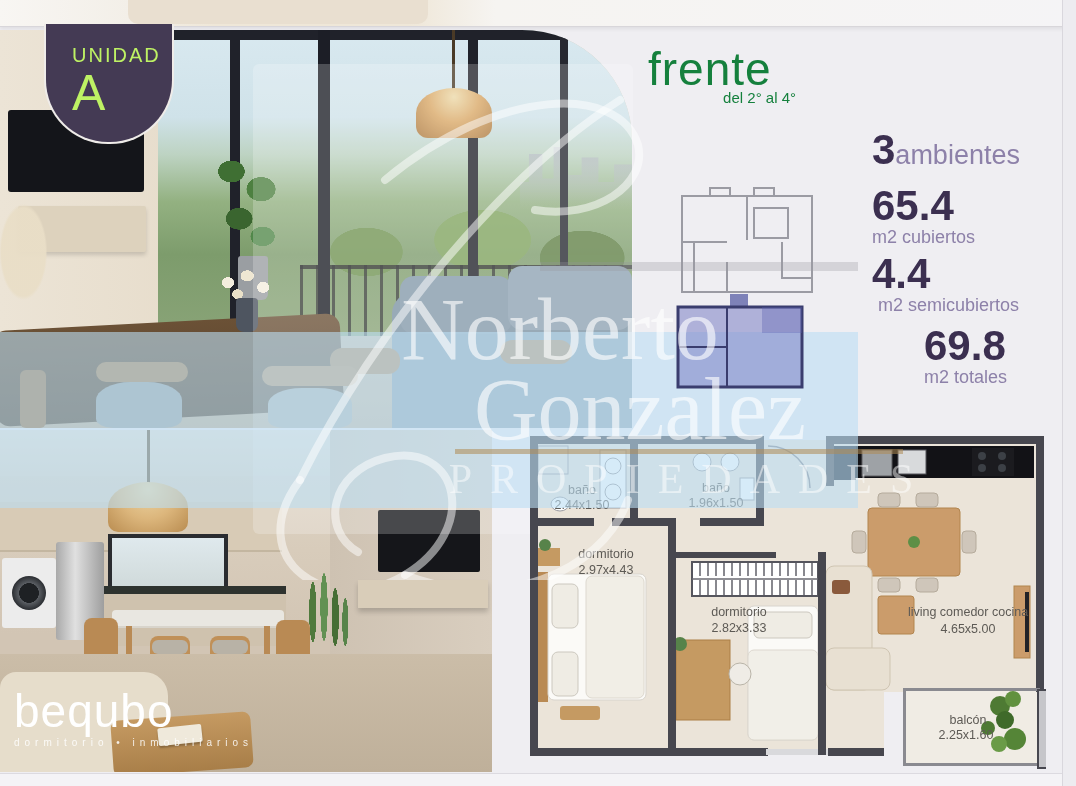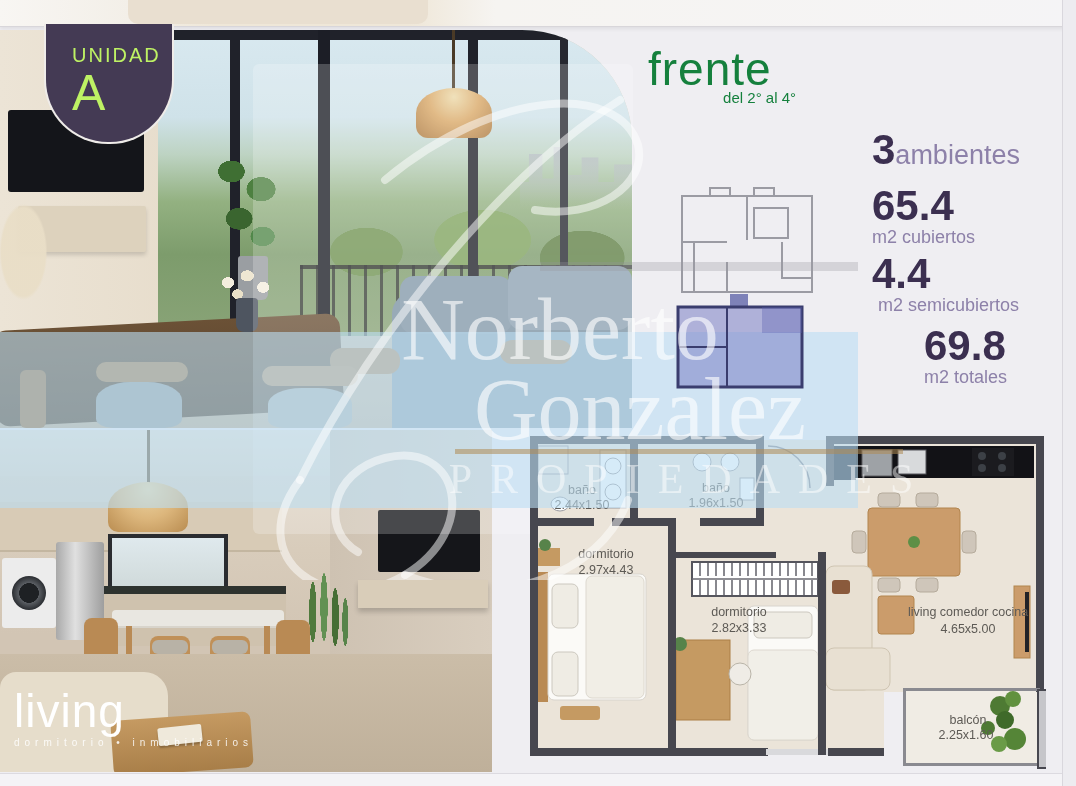--- a/index.html
+++ b/index.html
@@ -118,21 +118,21 @@
 
     <div class="abs" style="left:378px;top:80px;width:102px;height:62px;background:#15161a;border-radius:2px;"></div>
     <div class="abs" style="left:358px;top:150px;width:130px;height:28px;background:#d9cdb9;box-shadow:0 4px 5px rgba(0,0,0,.18);"></div>
 
     <div class="abs" style="left:0;bottom:0;width:100%;height:118px;background:linear-gradient(180deg,#cbbda8,#bfb09a);"></div>
     <div class="abs" style="left:0;top:242px;width:168px;height:100px;background:#e6ddcb;border-radius:16px 24px 0 0;"></div>
     <div class="abs" style="left:112px;top:286px;width:140px;height:56px;background:linear-gradient(180deg,#c59a62,#a87e48);border-radius:8px;transform:rotate(-4deg);"></div>
     <div class="abs" style="left:158px;top:296px;width:44px;height:18px;background:#efe9db;border-radius:2px;transform:rotate(-6deg);box-shadow:0 2px 2px rgba(0,0,0,.25);"></div>
 
     <div class="abs" style="left:14px;top:258px;color:#fff;">
-      <div style="font-size:46px;font-weight:400;letter-spacing:1px;line-height:1;">living</div>
+      <div style="font-size:46px;font-weight:400;letter-spacing:1px;line-height:1;">bequbo</div>
       <div style="font-size:10px;letter-spacing:5px;color:rgba(255,255,255,.85);margin-top:3px;">dormitorio • inmobiliarios</div>
     </div>
   </div>
 
   <div class="abs wm-square"></div>
   <div class="abs wm-band"></div>
   <div class="abs wm-stripe"></div>
 
   <svg class="abs" style="left:528px;top:430px;z-index:2;" width="518" height="346" viewBox="528 430 518 346">
     <defs>

